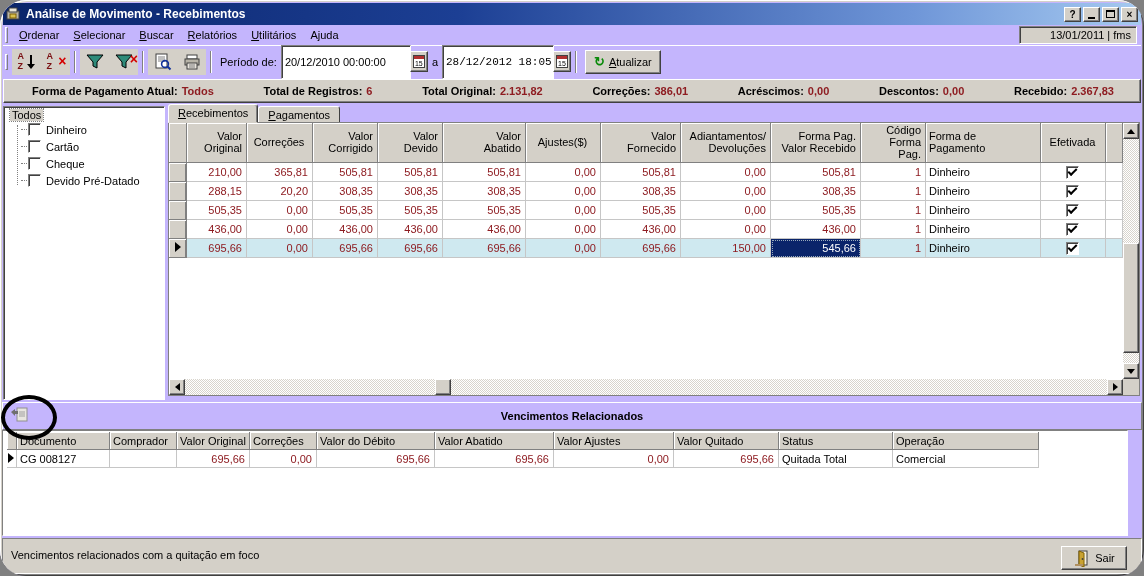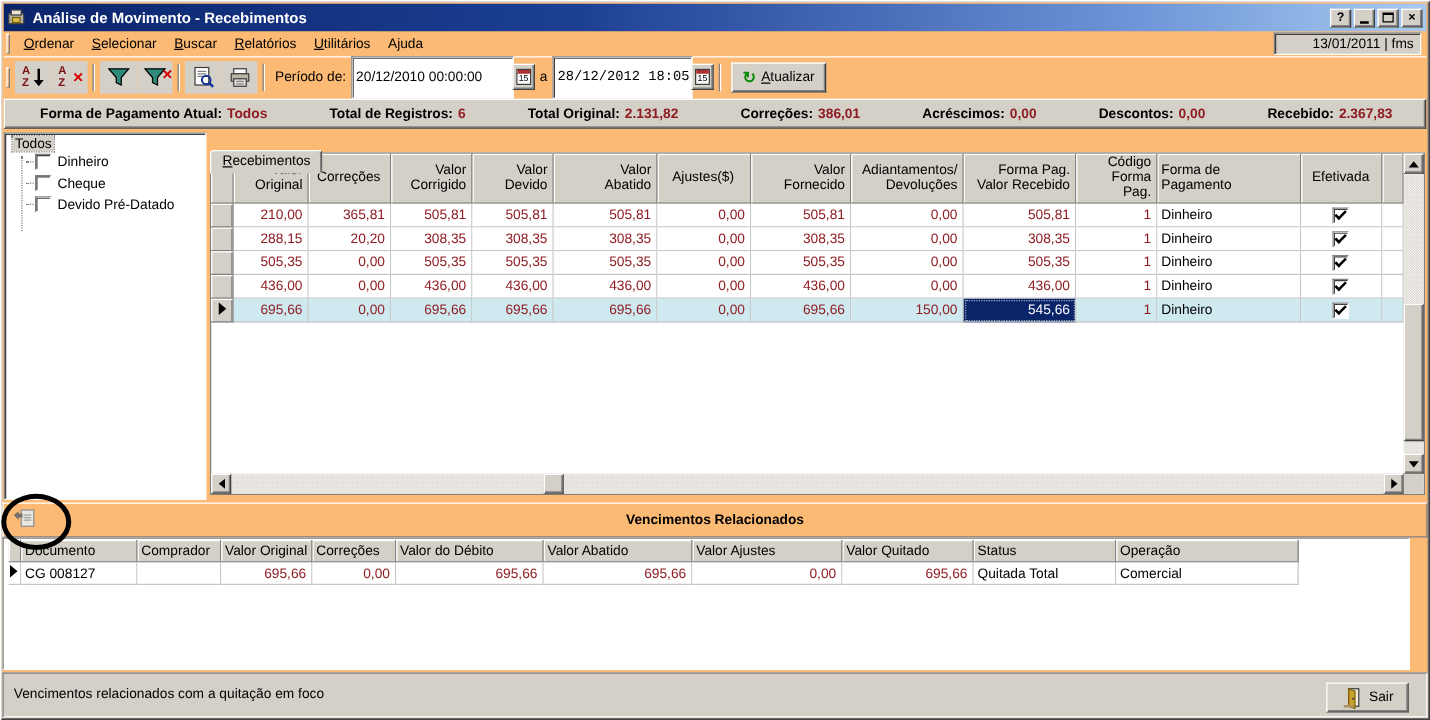--- a/index.html
+++ b/index.html
@@ -1,19 +1,19 @@
 <!DOCTYPE html>
 <html><head>
 <meta charset="utf-8">
 <style>
   html,body{margin:0;padding:0;background:#808080;}
   *{box-sizing:border-box;font-family:"Liberation Sans",sans-serif;}
-  .window{position:relative;width:1144px;height:576px;background:#fdba74;
+  .window{position:relative;width:1144px;height:576px;background:#c4b5fd;
     box-shadow:inset 1px 1px 0 #fff, inset -1px -1px 0 #404040, inset 2px 2px 0 #d4d0c8, inset -2px -2px 0 #808080;
-    overflow:hidden;font-size:11px;color:#000;}
+    overflow:hidden;font-size:11px;color:#000;border-radius:26px;}
   
   .raised{border:1px solid;border-color:#fff #404040 #404040 #fff;box-shadow:inset -1px -1px 0 #808080, inset 1px 1px 0 #d4d0c8;background:#d4d0c8;}
   .sunken{border:1px solid;border-color:#808080 #fff #fff #808080;box-shadow:inset 1px 1px 0 #404040;}
   
   .titlebar{position:absolute;left:3px;top:3px;right:3px;height:22px;
     background:linear-gradient(to right,#0a246a,#1c3f94 40%,#6f96d8 80%,#a6caf0);
     display:flex;align-items:center;padding:0 3px;}
   .titlebar .app-ico{width:16px;height:16px;margin-right:4px;flex:0 0 auto;}
   .title-text{color:#fff;font-weight:bold;font-size:12px;flex:1;white-space:nowrap;overflow:hidden;}
   .winbtn{width:17px;height:15px;margin-left:2px;display:flex;align-items:center;justify-content:center;
@@ -53,21 +53,21 @@
   .treepanel{position:absolute;left:3px;top:106px;width:162px;height:294px;background:#fff;padding:2px 0 0 4px;}
   .tree-root{display:inline-block;background:#d4d0c8;outline:1px dotted #808080;padding:0 2px;margin-left:2px;}
   .tree-item{display:flex;align-items:center;height:17px;position:relative;padding-left:20px;}
   .tree-branch{position:absolute;left:13px;top:8px;width:8px;height:1px;border-top:1px dotted #808080;}
   .tree-vline{position:absolute;left:13px;width:1px;border-left:1px dotted #808080;top:18px;height:60px;}
   .chk{width:13px;height:13px;background:#fff;border:1px solid;border-color:#808080 #fff #fff #808080;box-shadow:inset 1px 1px 0 #404040;
     display:inline-flex;align-items:center;justify-content:center;flex:0 0 auto;}
   .chk.checked::after{content:"";width:7px;height:3px;border-left:2px solid #000;border-bottom:2px solid #000;transform:rotate(-45deg) translate(1px,-1px);}
   .tree-item .chk{margin-right:5px;}
   
-  .tabs{position:absolute;left:168px;top:104px;height:19px;display:flex;align-items:flex-end;margin-top:16px;}
+  .tabs{position:absolute;left:168px;top:104px;height:19px;display:flex;align-items:flex-end;}
   .tab{padding:2px 9px 2px 9px;border:1px solid;border-color:#fff #404040 transparent #fff;border-radius:3px 3px 0 0;
     background:#d4d0c8;height:17px;margin-top:2px;position:relative;}
   .tab.active{height:19px;margin-top:0;z-index:3;box-shadow:inset -1px 0 0 #808080;}
   
   .gridframe{position:absolute;left:168px;top:122px;width:972px;height:274px;background:#fff;border:1px solid #808080;}
   table.grid{border-collapse:separate;border-spacing:0;table-layout:fixed;position:absolute;left:0;top:0;}
   .gh{background:#d4d0c8;height:36px;font-weight:normal;white-space:pre-line;padding:1px 4px 2px 3px;
     border-right:1px solid #808080;border-bottom:1px solid #808080;box-shadow:inset 1px 1px 0 #fff;
     vertical-align:middle;overflow:hidden;font-size:11px;line-height:12px;}
   .ha-right{text-align:right;} .ha-left{text-align:left;} .ha-center{text-align:center;}
@@ -222,20 +222,25 @@
     </div>
 
   <div class="treepanel sunken">
     <span class="tree-root">Todos</span>
     <span class="tree-vline"></span>
     <div>
         <div class="tree-item">
           <span class="tree-branch"></span>
           <span class="chk"></span>
           <span>Dinheiro</span>
+        </div>
+        <div class="tree-item">
+          <span class="tree-branch"></span>
+          <span class="chk"></span>
+          <span>Cartão</span>
         </div>
         <div class="tree-item">
           <span class="tree-branch"></span>
           <span class="chk"></span>
           <span>Cheque</span>
         </div>
         <div class="tree-item">
           <span class="tree-branch"></span>
           <span class="chk"></span>
           <span>Devido Pré-Datado</span>

